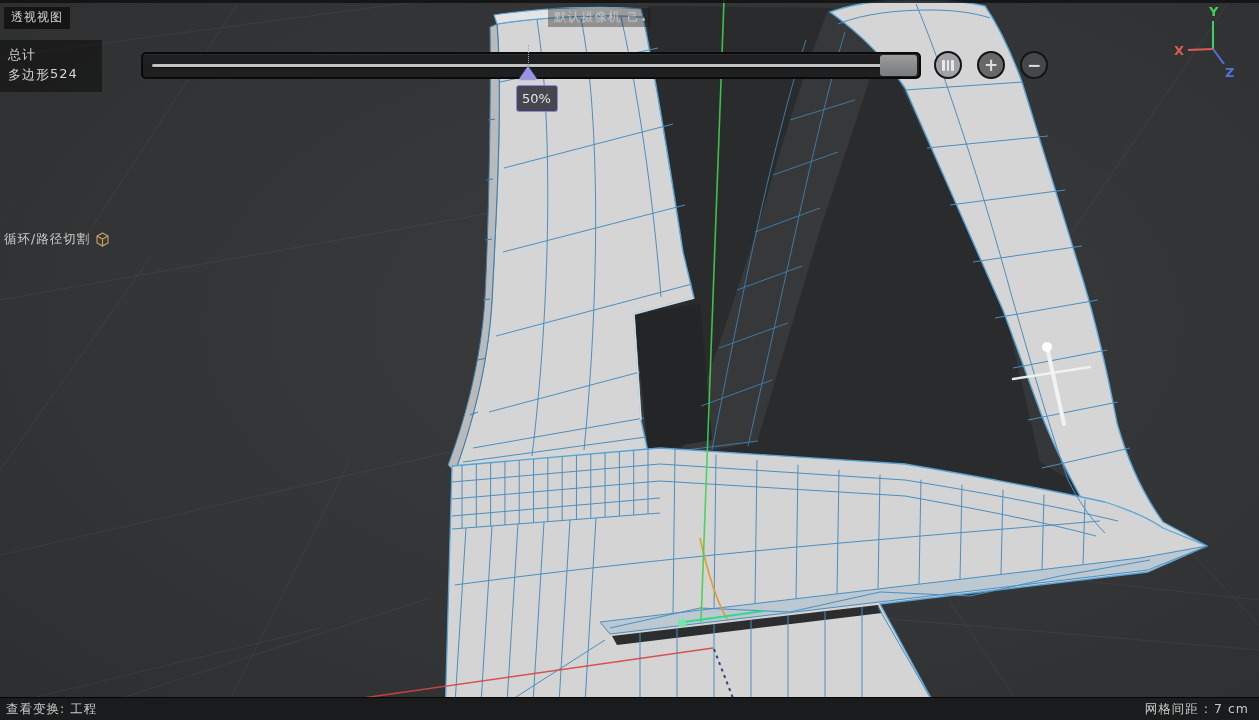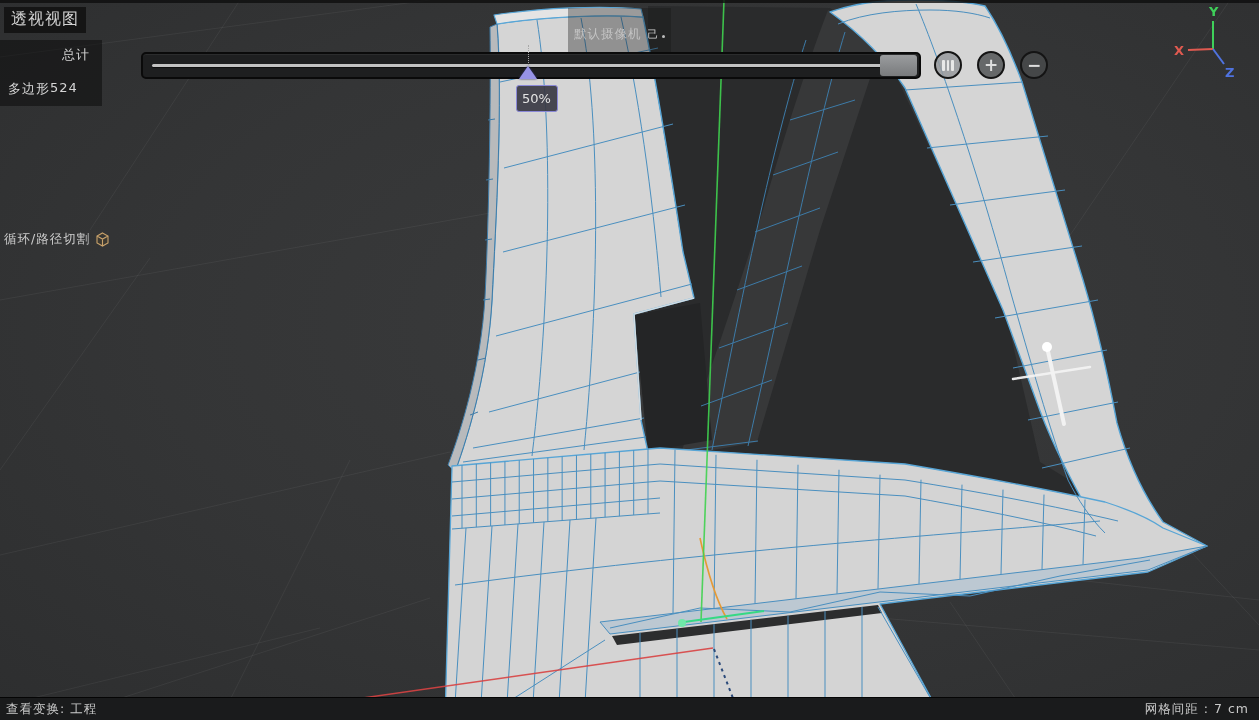--- a/index.html
+++ b/index.html
@@ -2,27 +2,27 @@
 <html><head>
 <meta charset="utf-8">
 <style>
   html,body{margin:0;padding:0;background:#222;}
   #stage{position:relative;width:1259px;height:720px;overflow:hidden;
     background:radial-gradient(ellipse at 55% 45%, #3a3b3c 0%, #343536 55%, #2d2e2f 100%);
     font-family:"DejaVu Sans","Liberation Sans",sans-serif;color:#ccc;}
   #scene{position:absolute;left:0;top:0;}
   .toplineshade{position:absolute;left:0;top:0;width:100%;height:3px;background:#0e0e0e;opacity:.8;}
   .vplabel{position:absolute;left:4px;top:7px;background:#151515;color:#d2d2d2;
-    font-size:16px;padding:2px 7px 3px;letter-spacing:1px;}
+    font-size:12px;padding:2px 7px 3px;letter-spacing:1px;}
   .stats{position:absolute;left:0;top:40px;width:102px;background:rgba(8,8,8,.5);
     font-size:13px;color:#d6d6d6;padding:6px 8px 8px;box-sizing:border-box;}
-  .stats .hdr{text-align:right;padding-right:4px;margin-bottom:16px;letter-spacing:1px;}
+  .stats .hdr{text-align:left;padding-right:4px;margin-bottom:2px;letter-spacing:1px;}
   .stats .row{display:flex;justify-content:flex-start;letter-spacing:1px;}
-  .camlabel{position:absolute;left:568px;top:8px;font-size:12.5px;color:#c3c3c3;
-    background:rgba(20,20,20,.35);padding:18px 6px;letter-spacing:1px;white-space:nowrap;text-align:center;}
+  .camlabel{position:absolute;left:548px;top:8px;font-size:12.5px;color:#c3c3c3;
+    background:rgba(20,20,20,.35);padding:1px 6px;letter-spacing:1px;white-space:nowrap;text-align:center;}
   .camlabel .suffix{font-size:11px;color:#cfcfcf;margin-left:6px;}
   .camlabel .dot{display:inline-block;width:3px;height:3px;background:#bbb;border-radius:50%;
     vertical-align:baseline;margin-left:2px;}
   .toolhint{position:absolute;left:4px;top:231px;font-size:12.5px;color:#cdcdcd;
     letter-spacing:1px;display:flex;align-items:center;gap:5px;}
   .slider{position:absolute;left:141px;top:52px;width:780px;height:27px;background:#1e1f20;
     border:2px solid #0a0a0a;border-radius:5px;box-sizing:border-box;
     box-shadow:inset 0 1px 0 rgba(255,255,255,.06);}
   .slider .groove{position:absolute;left:9px;top:10px;height:3px;width:755px;background:#c2c2c2;
     border-radius:2px;box-shadow:0 1px 1px rgba(0,0,0,.6);}

